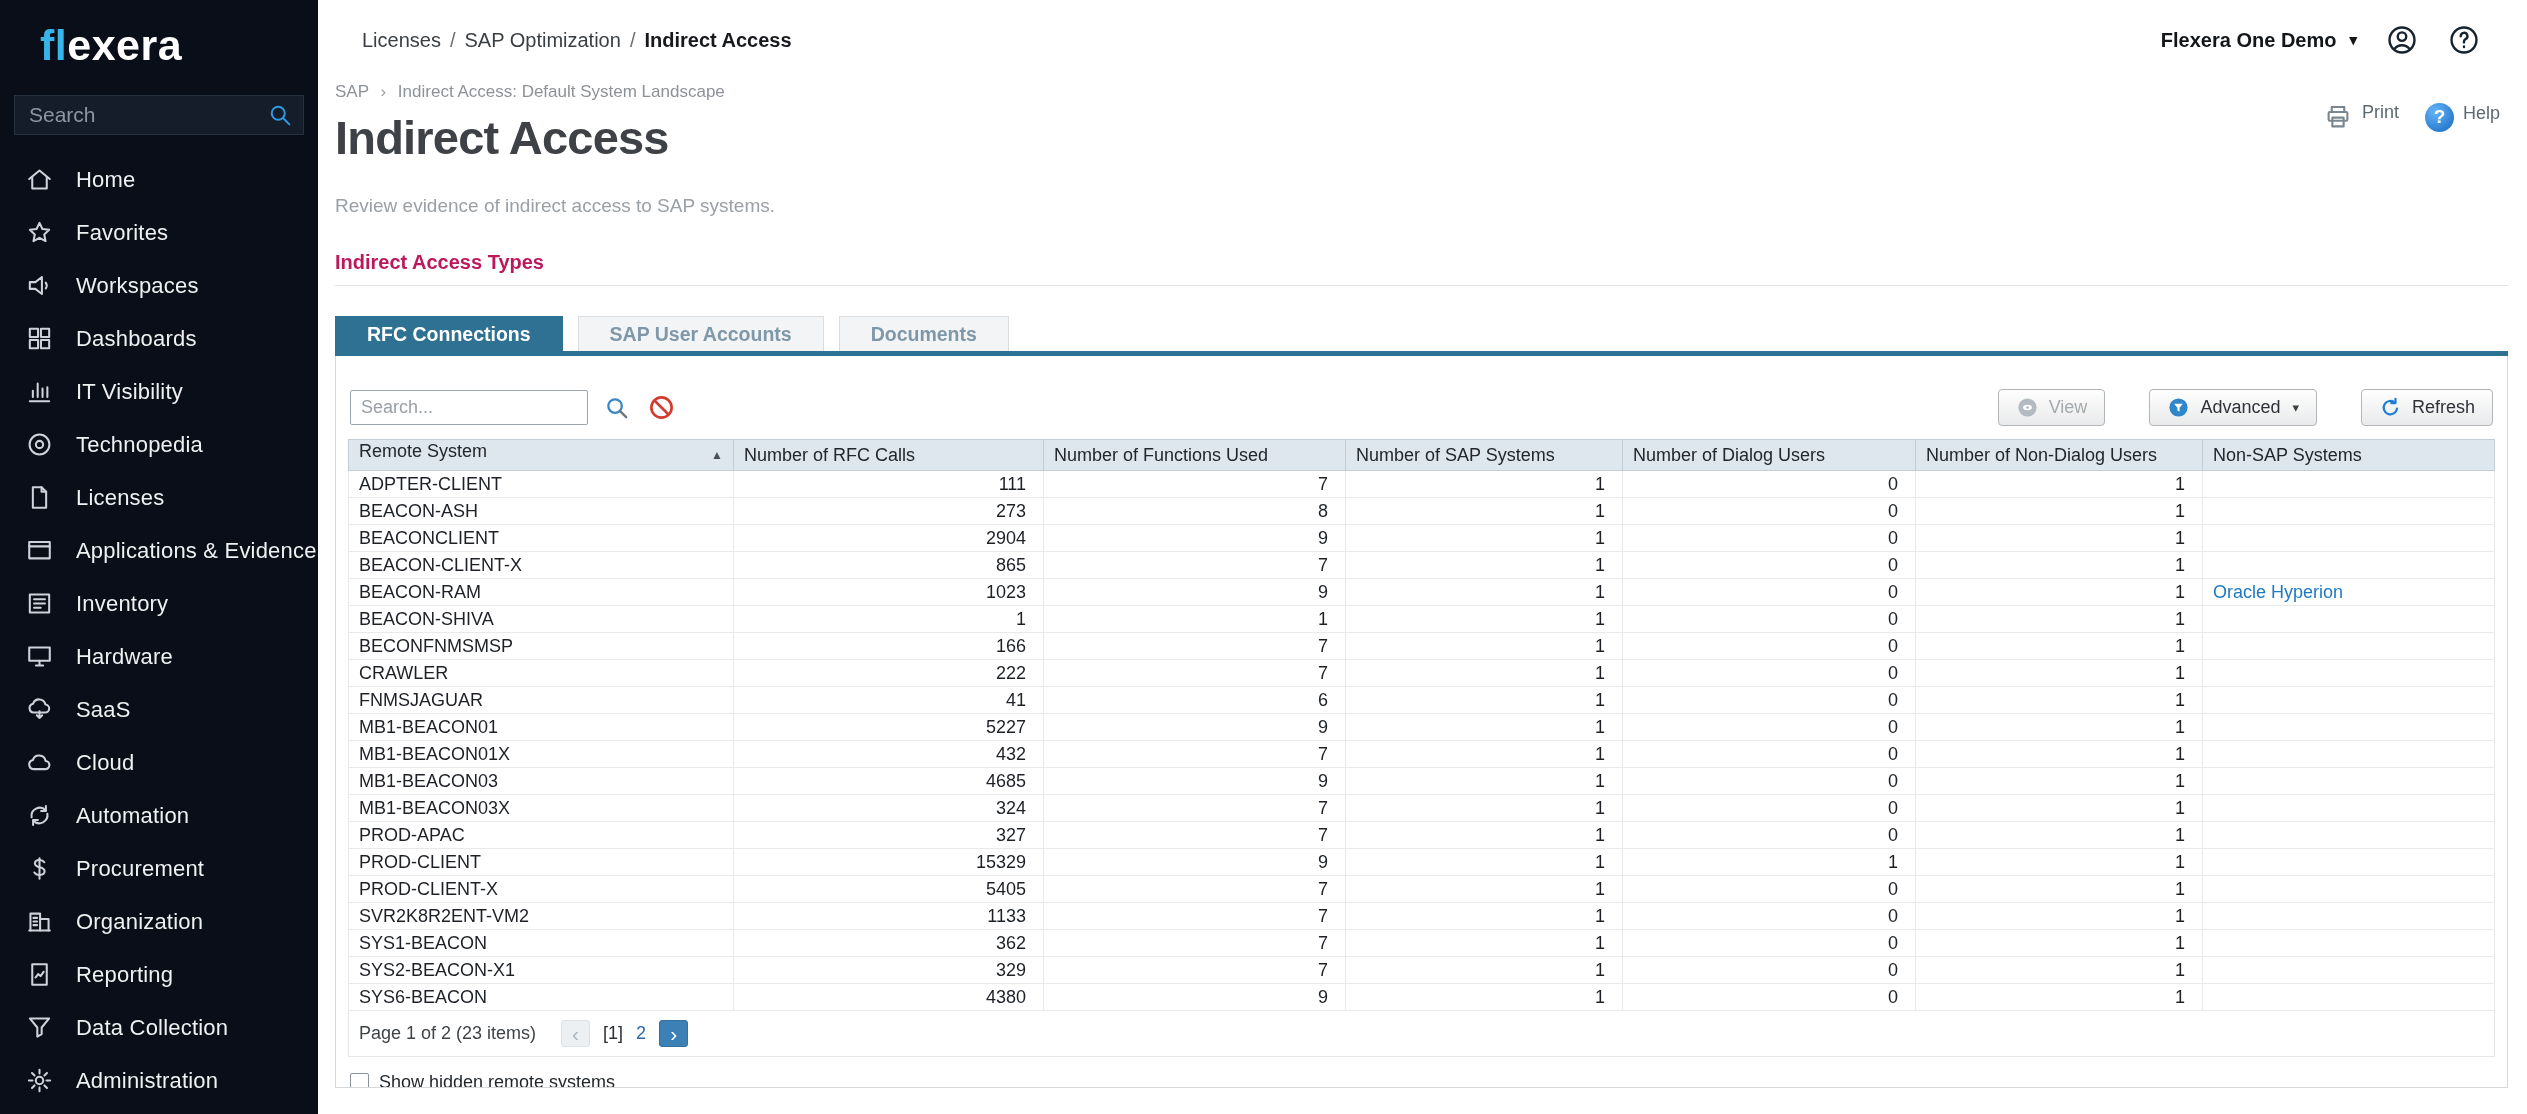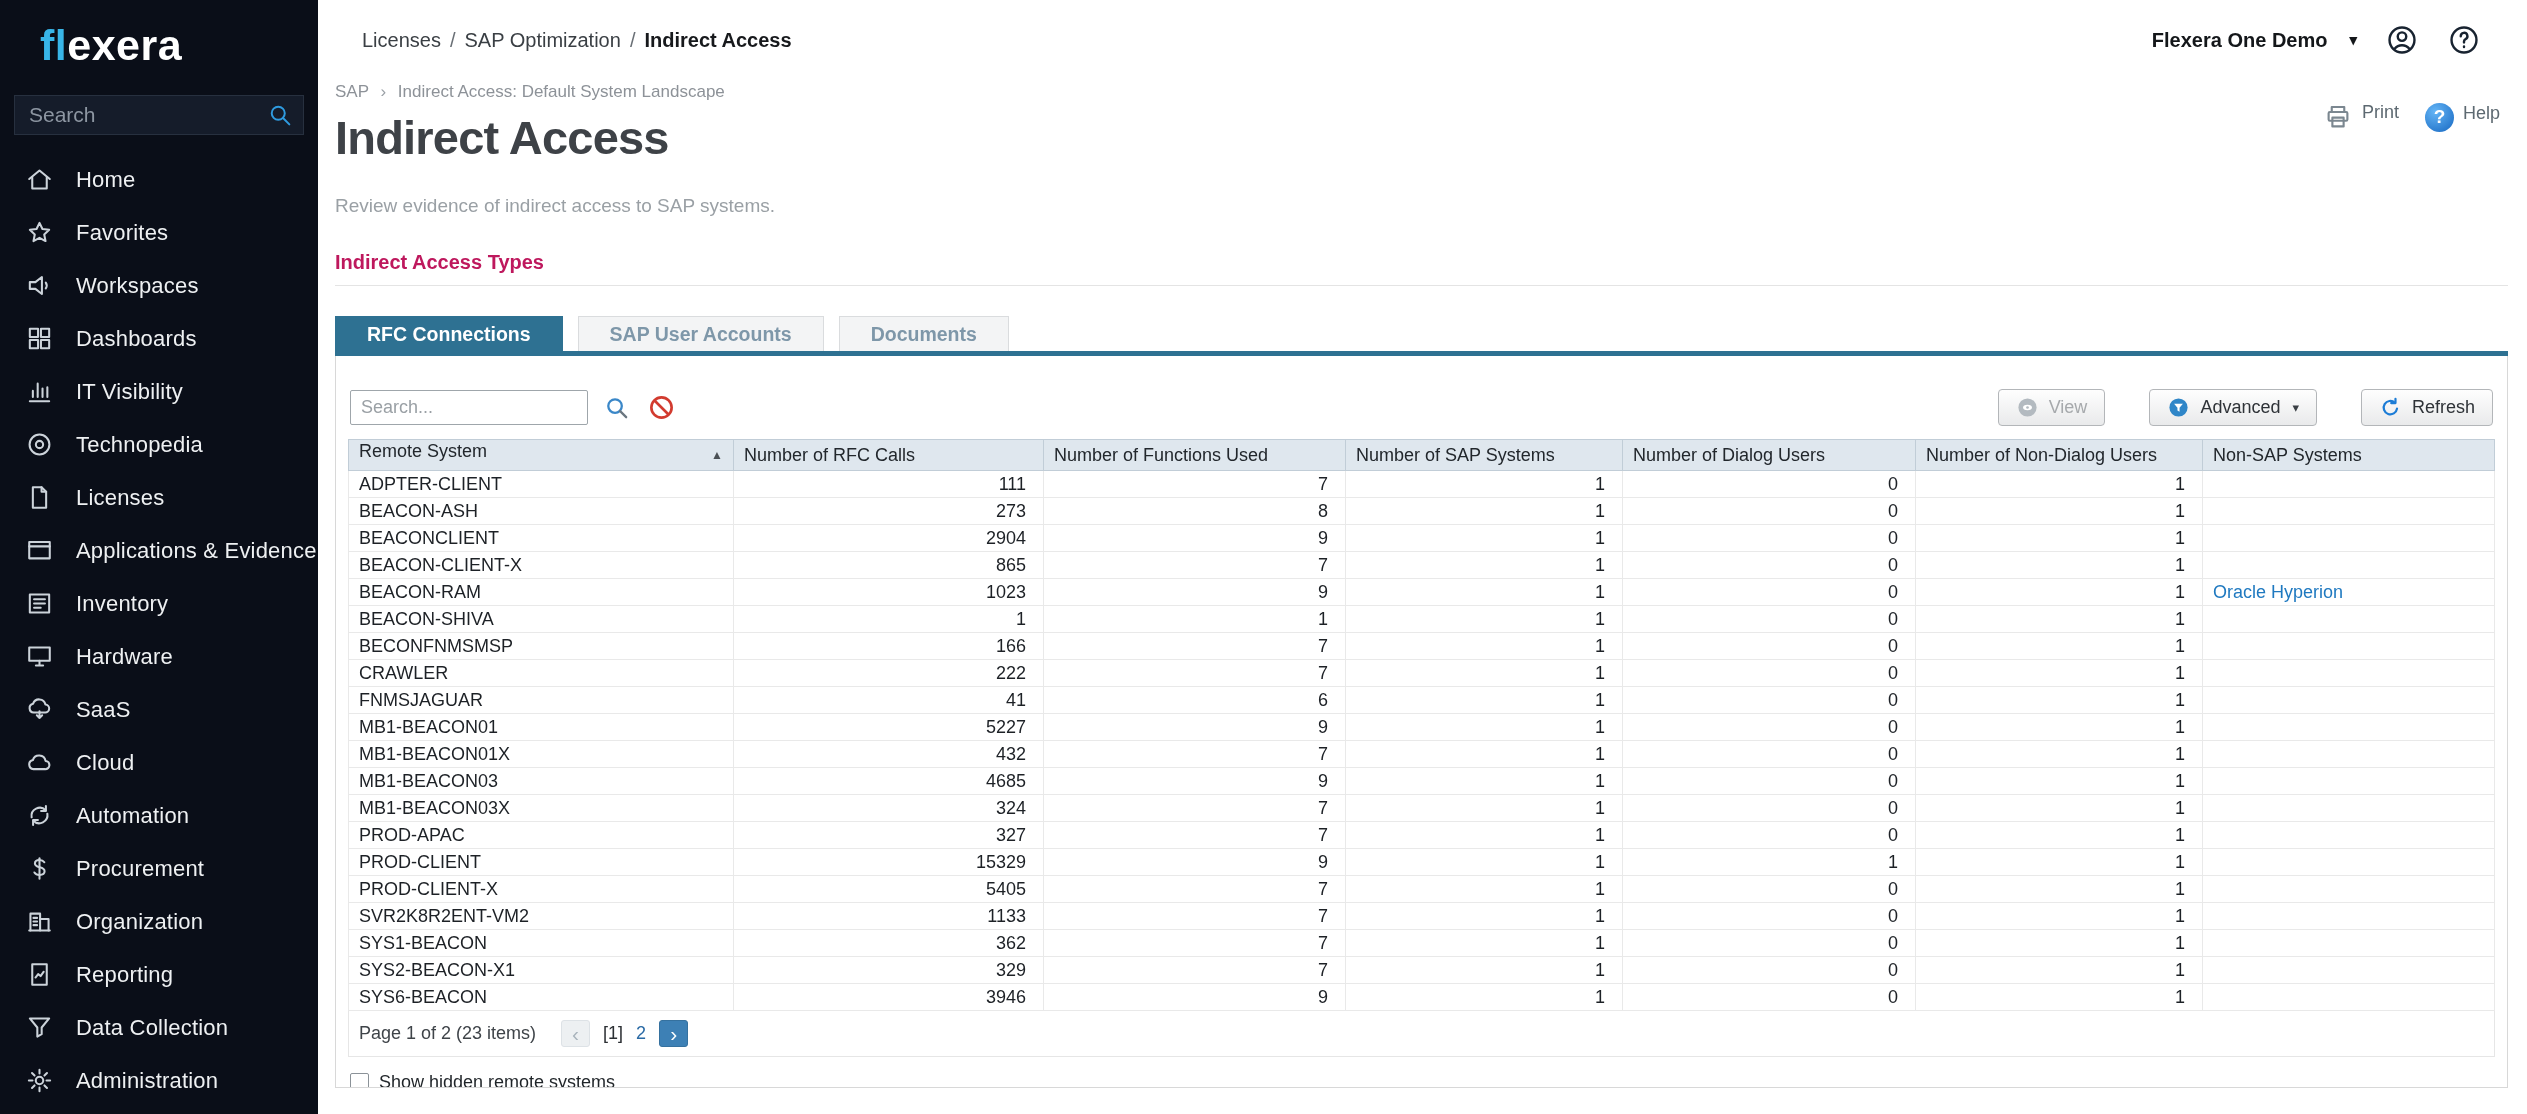--- a/index.html
+++ b/index.html
@@ -27,21 +27,21 @@
   .oicon svg{width:100%;height:100%}
 
   
   .main{flex:1;min-width:0;display:flex;flex-direction:column}
   .topbar{height:80px;flex:none;display:flex;align-items:center;justify-content:space-between;padding:0 46px 0 44px}
   .breadcrumb{font-size:20px;color:#3a3f44;display:flex;align-items:center}
   .bc-link{cursor:pointer}
   .bc-sep{margin:0 9px;color:#6a7076}
   .bc-current{font-weight:700;color:#17191c}
   .topbar-right{display:flex;align-items:center;gap:28px}
-  .account{display:flex;align-items:center;gap:22px;font-size:20px;font-weight:700;color:#14171a;cursor:pointer}
+  .account{display:flex;align-items:center;gap:13px;font-size:20px;font-weight:700;color:#14171a;cursor:pointer}
   .caret{font-size:15px;color:#14171a}
   .tb-icon{width:34px;height:34px;color:#182330;cursor:pointer}
 
   
   .content{flex:1;padding:0 19px 26px 17px;display:flex;flex-direction:column;min-height:0}
   .page-head-row{display:flex;justify-content:space-between;align-items:flex-start}
   .mini-bc{font-size:17px;color:#8d9298;margin-top:2px}
   .mini-root{cursor:pointer}
   .mini-sep{margin:0 7px;color:#9aa0a6}
   .page-title{margin:8px 0 0;font-size:47px;font-weight:700;color:#3e4247;letter-spacing:-.8px}
@@ -580,21 +580,21 @@
                 <td>SYS2-BEACON-X1</td>
                 <td class="num">329</td>
                 <td class="num">7</td>
                 <td class="num">1</td>
                 <td class="num">0</td>
                 <td class="num">1</td>
                 <td></td>
               </tr>
               <tr>
                 <td>SYS6-BEACON</td>
-                <td class="num">3946</td>
+                <td class="num">4380</td>
                 <td class="num">9</td>
                 <td class="num">1</td>
                 <td class="num">0</td>
                 <td class="num">1</td>
                 <td></td>
               </tr>
             </tbody>
         </table>
 
         <div class="pager">

